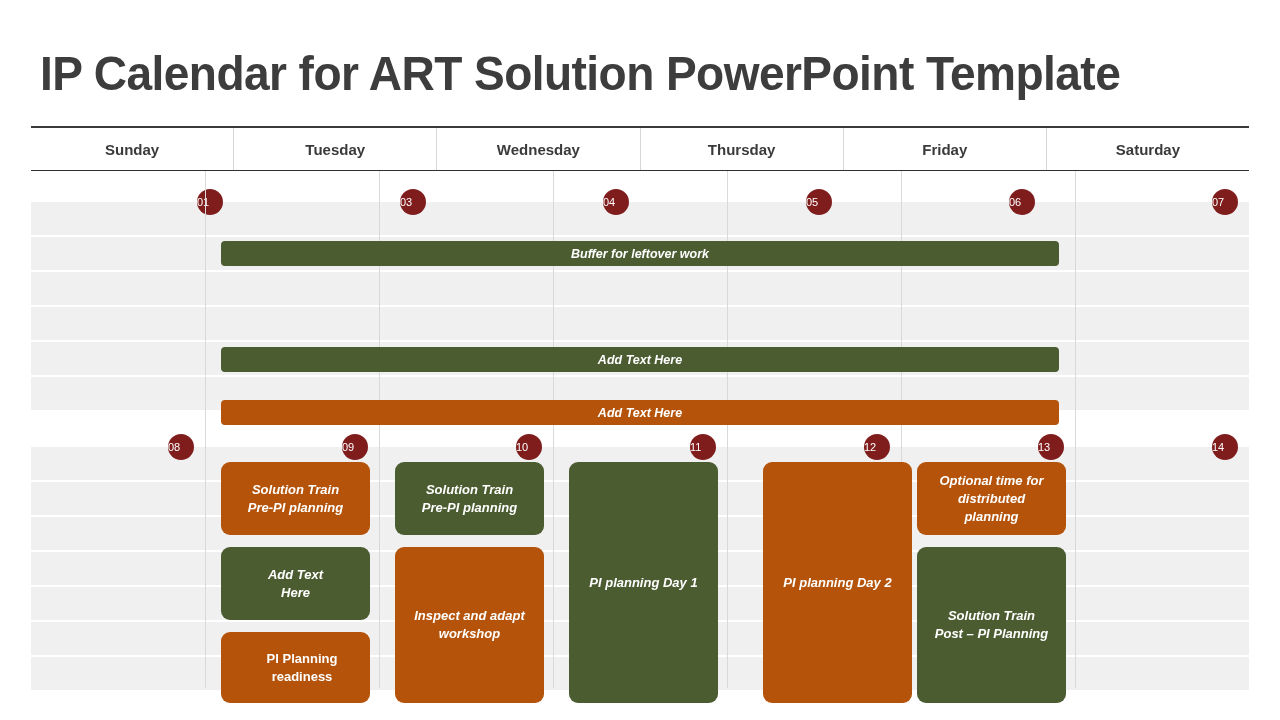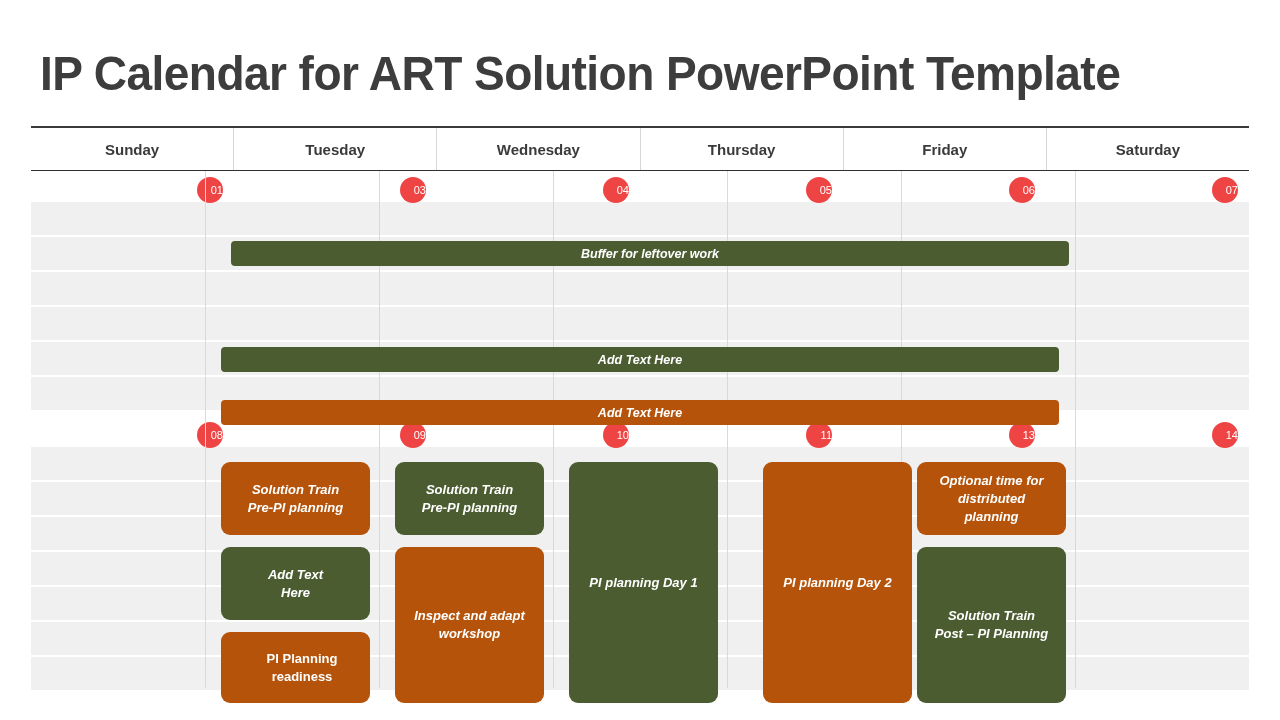--- a/index.html
+++ b/index.html
@@ -100,29 +100,29 @@
     display: flex;
     z-index: 2;
   }
   .datecell {
     flex: 1 1 0;
     position: relative;
   }
   .daynum {
     position: absolute;
     right: 11px;
-    top: 6px;
+    top: 18px;
     width: 26px;
     height: 26px;
     border-radius: 50%;
-    background: #ef4444;
+    background: #7f1d1d;
     color: #ffffff;
     font-size: 11px;
     line-height: 26px;
-    text-align: right;
+    text-align: left;
     font-weight: normal;
   }
 
   
   .rows {
     position: absolute;
     left: 0;
     width: 1218px;
   }
   .rowline {
@@ -222,21 +222,21 @@
             <div class="daynum">05</div>
           </div>
         <div class="datecell">
             <div class="daynum">06</div>
           </div>
         <div class="datecell">
             <div class="daynum">07</div>
           </div>
       </div>
 
-      <div class="bar green" style="left:200px; width:838px; top:70px;">Buffer for leftover work</div>
+      <div class="bar green" style="left:190px; width:838px; top:70px;">Buffer for leftover work</div>
       <div class="bar green" style="left:190px; width:838px; top:176px;">Add Text Here</div>
       <div class="bar orange" style="left:190px; width:838px; top:229px;">Add Text Here</div>
     </div>
 
     <div class="week" style="top:288px; height:272px;">
 
       <div class="rows" style="top:31px;">
         <div class="rowline" style="top:0px;"></div>
         <div class="rowline" style="top:35px;"></div>
         <div class="rowline" style="top:70px;"></div>
@@ -253,20 +253,23 @@
         <div class="datecell">
             <div class="daynum">09</div>
           </div>
         <div class="datecell">
             <div class="daynum">10</div>
           </div>
         <div class="datecell">
             <div class="daynum">11</div>
           </div>
         <div class="datecell">
+            <div class="daynum">12</div>
+          </div>
+        <div class="datecell">
             <div class="daynum">13</div>
           </div>
         <div class="datecell">
             <div class="daynum">14</div>
           </div>
       </div>
 
       <div class="card orange" style="left:190px; width:149px; top:46px;  height:73px;">Solution Train<br>Pre-PI planning</div>
       <div class="card green" style="left:190px; width:149px; top:131px; height:73px;">Add Text<br>Here</div>
       <div class="card orange upright" style="left:190px; width:149px; top:216px; height:71px;">PI Planning<br>readiness</div>

